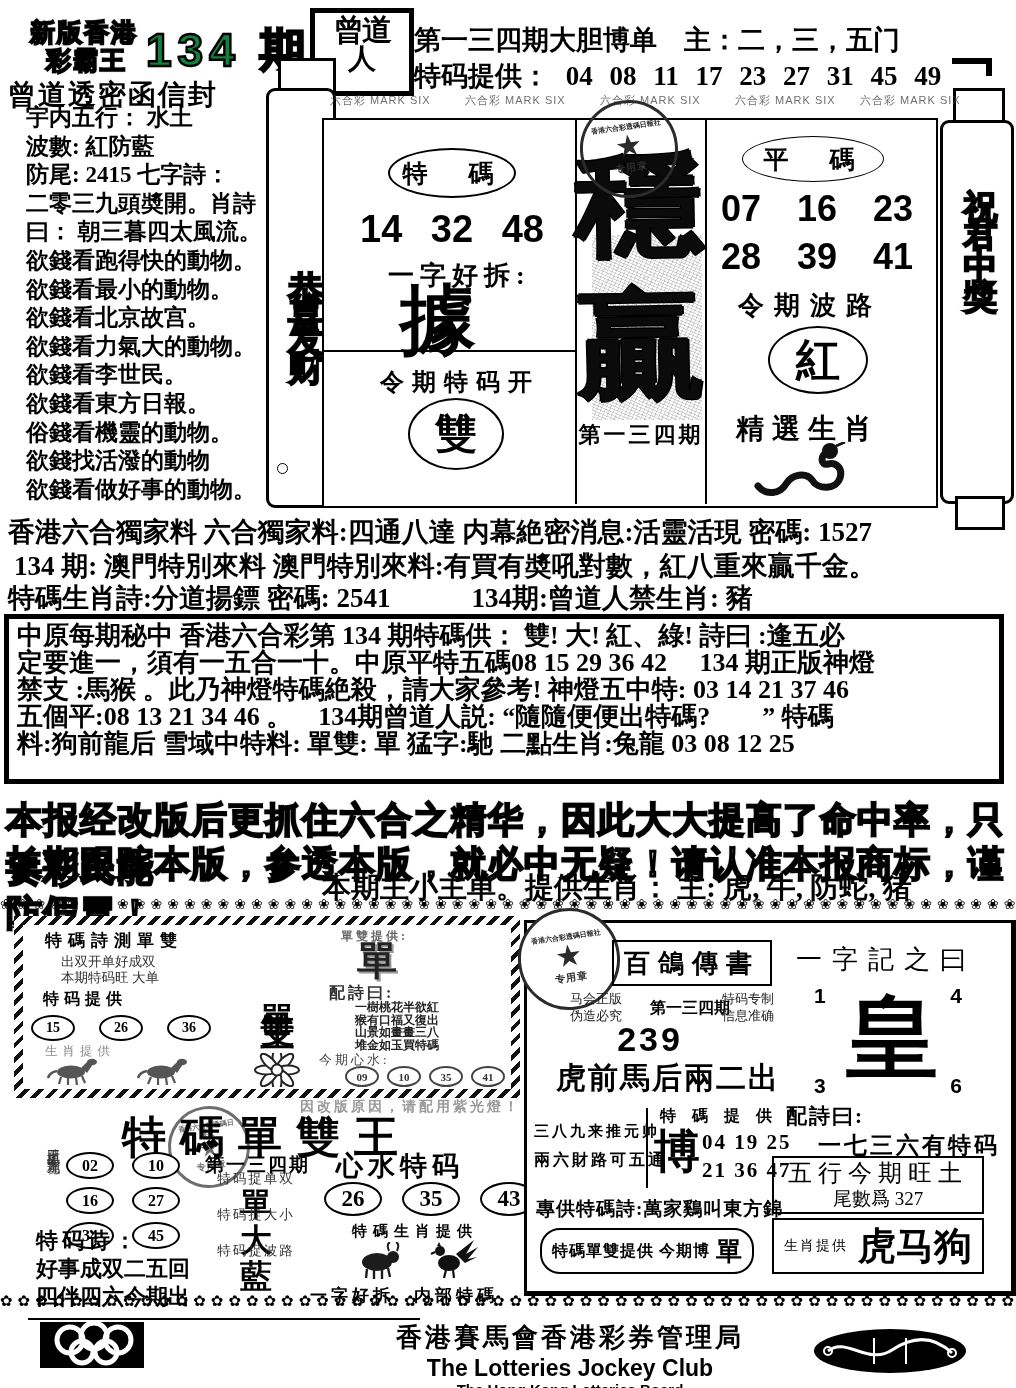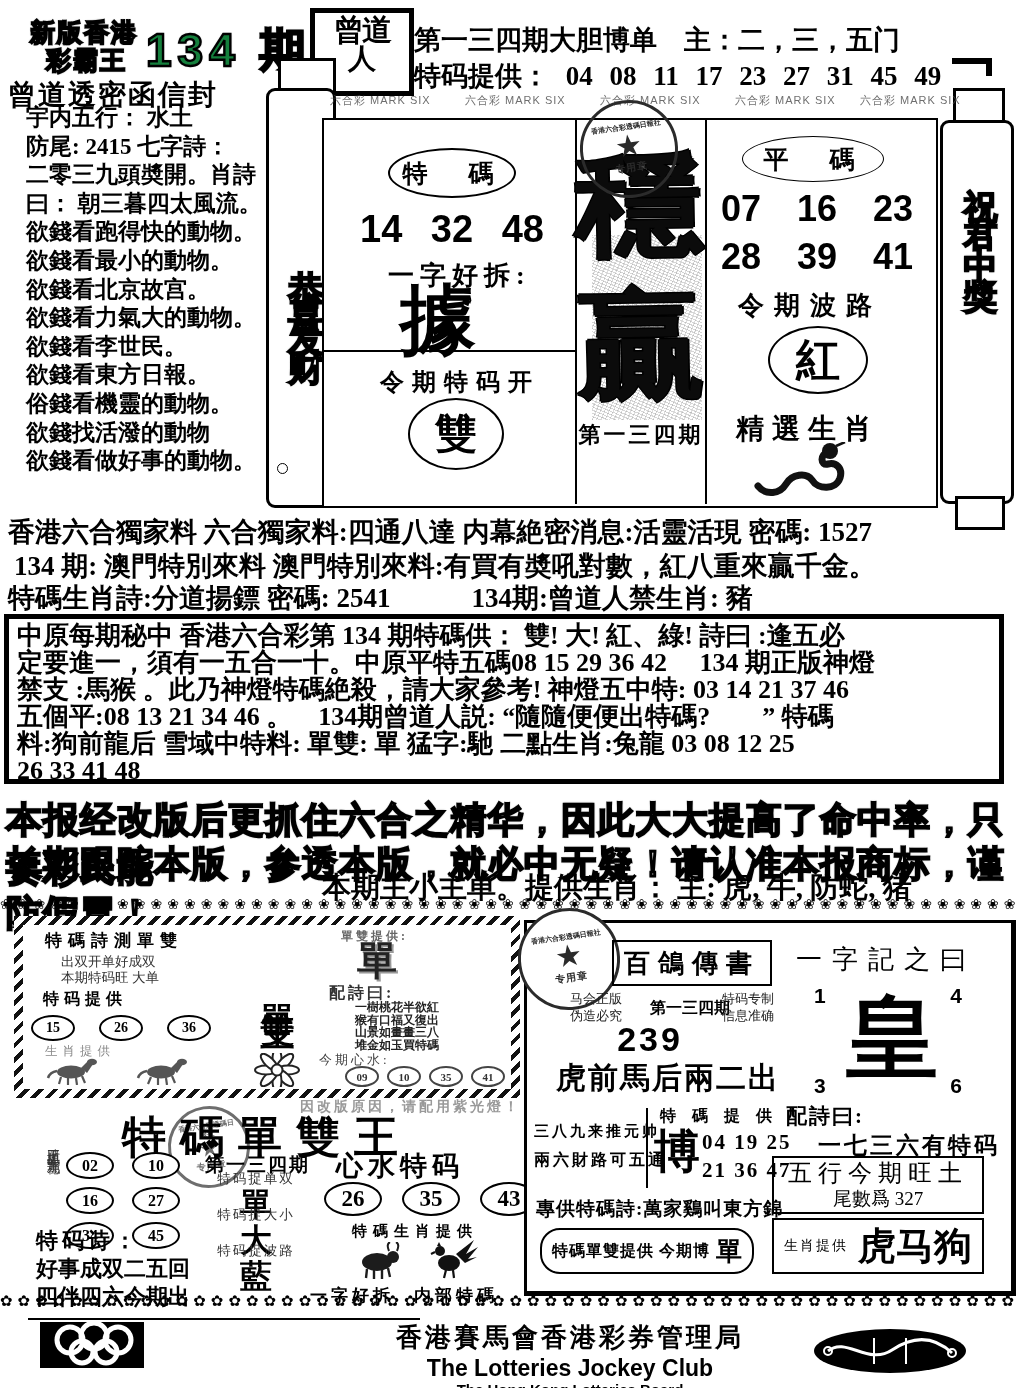--- a/index.html
+++ b/index.html
@@ -53,20 +53,21 @@
 
   <div class="abs b" style="left:414px;top:22px;font-size:27px;">第一三四期大胆博单　主：二，三，五门</div>
   <div class="abs b" style="left:414px;top:58px;font-size:27px;word-spacing:10px;">特码提供： 04 08 11 17 23 27 31 45 49</div>
 
   <div class="abs" style="left:952px;top:58px;width:34px;height:12px;border-top:6px solid #000;border-right:6px solid #000;"></div>
 
   <div class="abs xb" style="left:8px;top:76px;font-size:28px;letter-spacing:2px;">曾道透密函信封</div>
 
   <div class="abs" style="left:26px;top:104px;width:240px;font-size:23px;font-weight:600;line-height:28.6px;">
     <div>宇内五行： 水土</div>
+    <div>波數: 紅防藍</div>
     <div>防尾: 2415 七字詩：</div>
     <div>二零三九頭奬開。肖詩</div>
     <div>曰： 朝三暮四太風流。</div>
     <div>欲錢看跑得快的動物。</div>
     <div>欲錢看最小的動物。</div>
     <div>欲錢看北京故宫。</div>
     <div>欲錢看力氣大的動物。</div>
     <div>欲錢看李世民。</div>
     <div>欲錢看東方日報。</div>
     <div>俗錢看機靈的動物。</div>
@@ -145,21 +146,20 @@
   <div class="abs b" style="left:8px;top:514px;font-size:27px;">香港六合獨家料 六合獨家料:四通八達 内幕絶密消息:活靈活現 密碼: 1527</div>
   <div class="abs b" style="left:14px;top:548px;font-size:27px;">134 期:  澳門特別來料 澳門特別來料:有買有奬吼對數，紅八重來贏千金。</div>
   <div class="abs b" style="left:8px;top:580px;font-size:27px;">特碼生肖詩:分道揚鏢  密碼: 2541　　　134期:曾道人禁生肖:  豬</div>
 
   <div class="abs" style="left:4px;top:614px;width:1000px;height:170px;border:5px solid #000;background:#fff;padding:3px 8px;box-sizing:border-box;">
     <div class="b" style="font-size:26px;line-height:27px;">中原每期秘中 香港六合彩第 134 期特碼供： 雙!  大!  紅、綠!   詩曰 :逢五必</div>
     <div class="b" style="font-size:26px;line-height:27px;">定要進一，須有一五合一十。中原平特五碼08 15 29 36 42　 134 期正版神燈</div>
     <div class="b" style="font-size:26px;line-height:27px;">禁支 :馬猴 。此乃神燈特碼絶殺，請大家參考!  神燈五中特: 03 14 21 37 46</div>
     <div class="b" style="font-size:26px;line-height:27px;">五個平:08 13 21 34 46 。　134期曾道人説:  “隨隨便便出特碼?　　” 特碼</div>
     <div class="b" style="font-size:26px;line-height:27px;">料:狗前龍后 雪域中特料:  單雙:  單 猛字:馳  二點生肖:兔龍  03 08 12 25</div>
-    <div class="b" style="font-size:26px;line-height:27px;">26 33 41 48</div>
   </div>
 
   <div class="abs outline" style="left:6px;top:796px;font-size:36px;letter-spacing:1px;">本报经改版后更抓住六合之精华，因此大大提高了命中率，只要彩民能</div>
   <div class="abs outline" style="left:6px;top:840px;font-size:36px;letter-spacing:1px;">长期跟踪本版，参透本版，就必中无疑！请认准本报商标，谨防假冒！</div>
   <div class="abs b" style="left:322px;top:868px;font-size:29px;">本期主小主单。提供生肖： 主: 虎, 牛, 防蛇, 猪</div>
 
   <div class="deco-row" style="top:896px;">❀❀❀❀❀❀❀❀❀❀❀❀❀❀❀❀❀❀❀❀❀❀❀❀❀❀❀❀❀❀❀❀❀❀❀❀❀❀❀❀❀❀❀❀❀❀❀❀❀❀❀❀❀❀❀❀❀❀❀❀❀❀❀❀❀❀❀❀❀❀</div>
 
   <div class="abs hatch" style="left:14px;top:916px;width:506px;height:182px;">
     <div class="hatch-inner">

